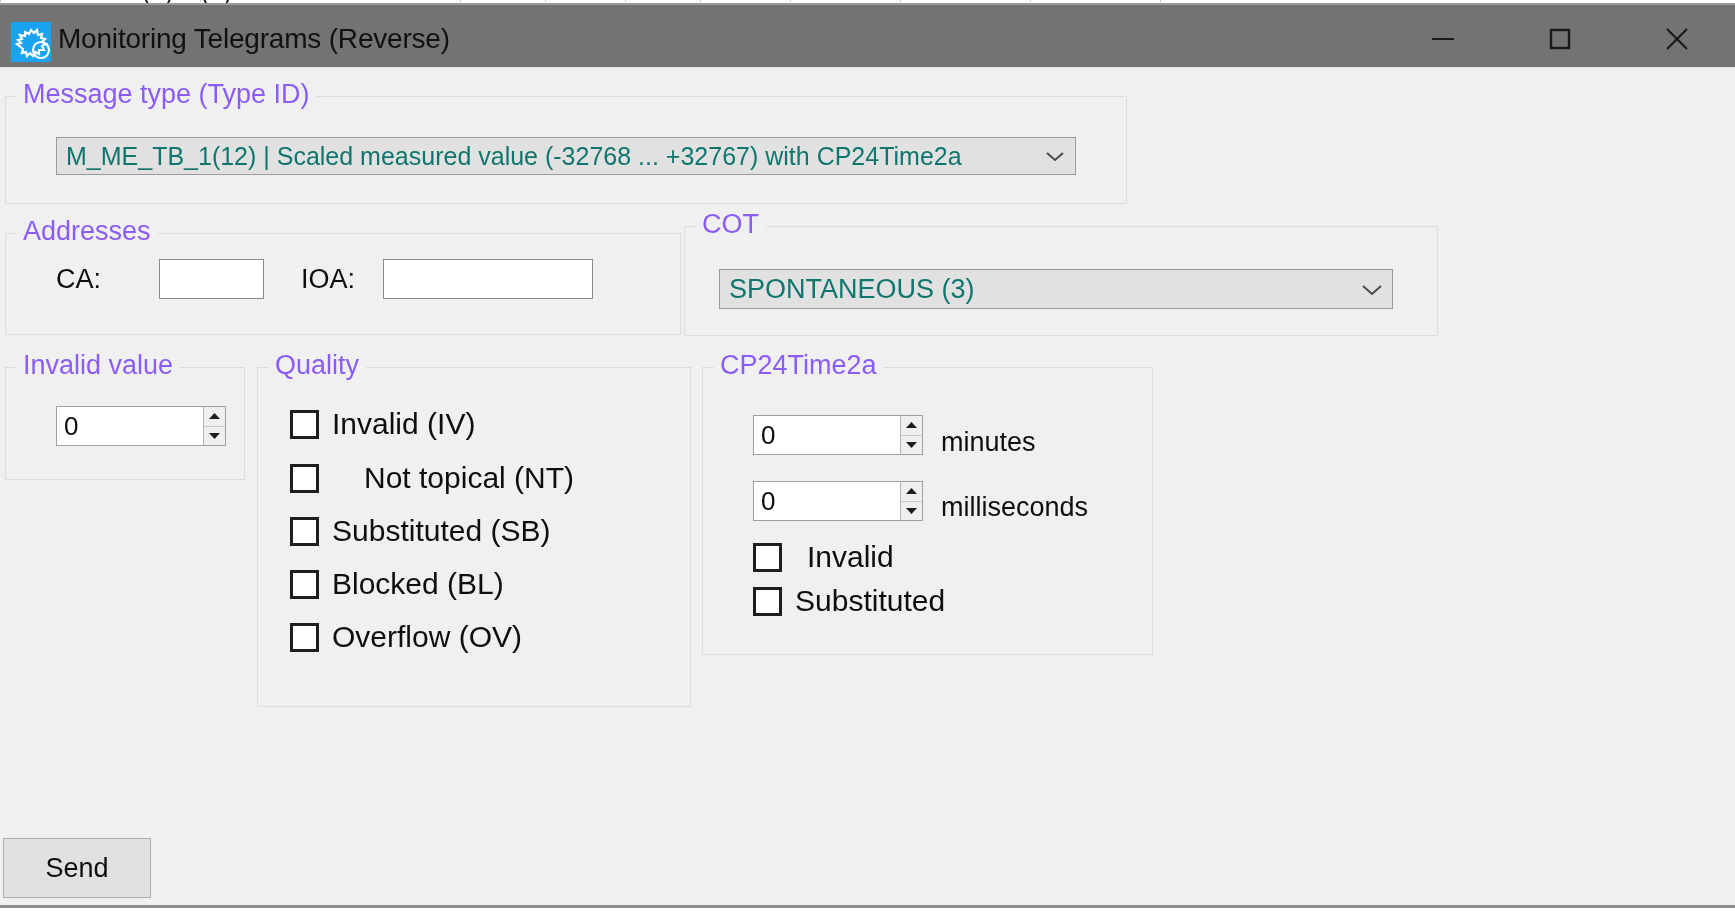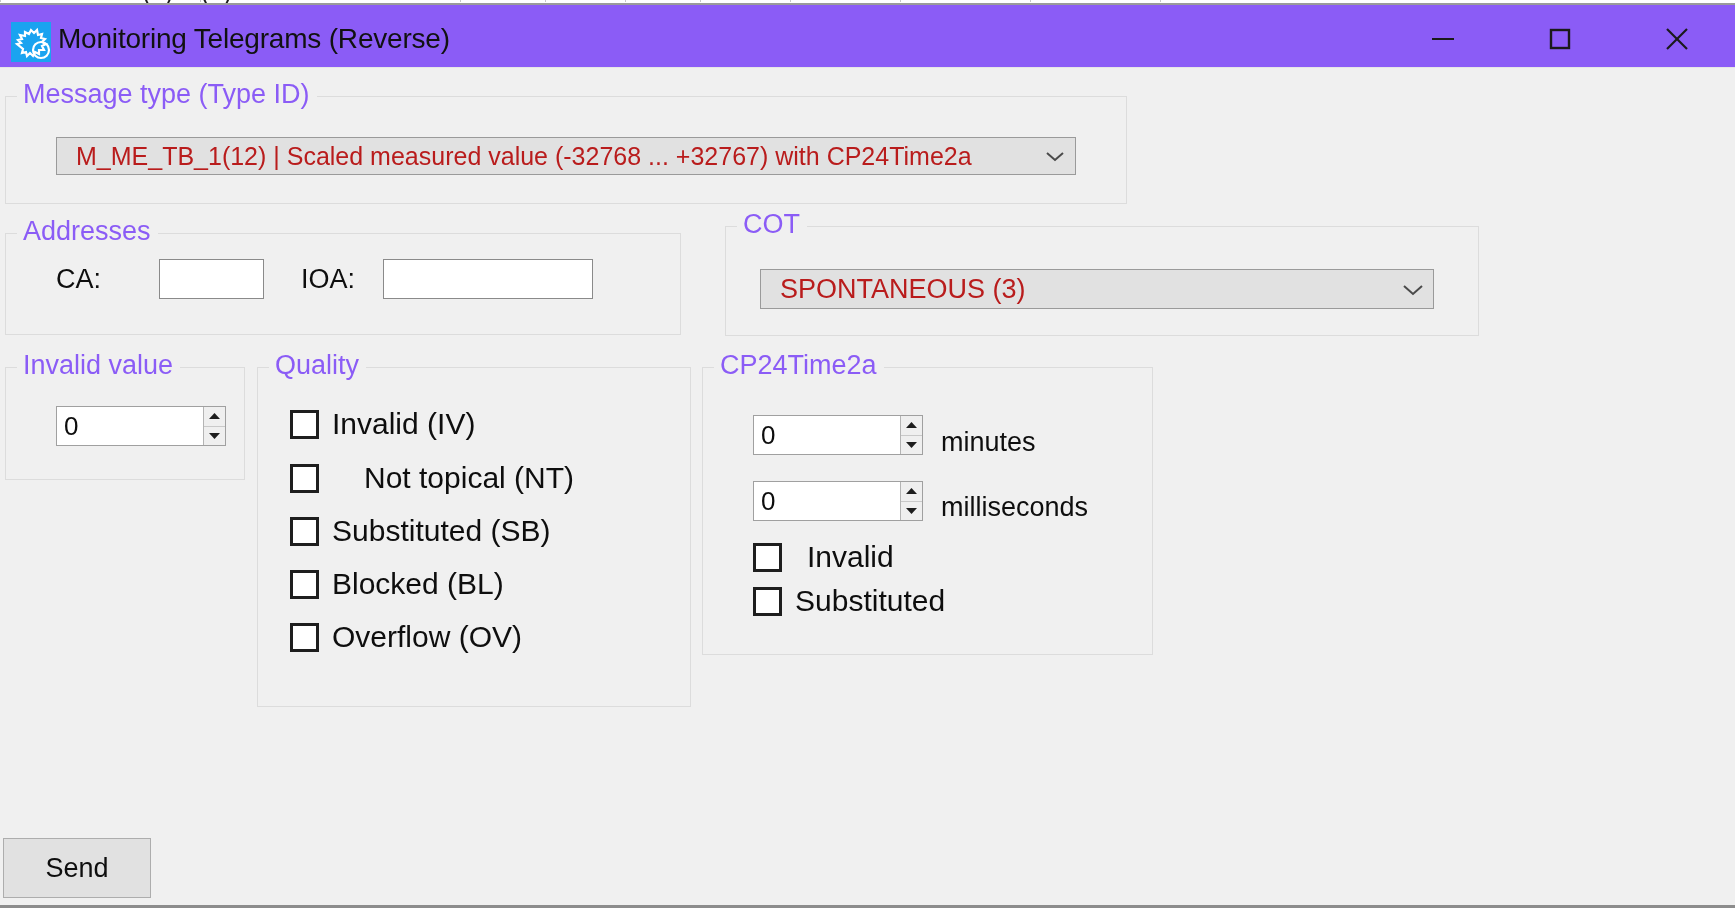--- a/index.html
+++ b/index.html
@@ -47,21 +47,21 @@
     width: 1px;
     height: 26px;
     background: #c8c8c8;
   }
 
   
   .titlebar {
     position: absolute;
     left: 0; top: 5px;
     width: 1735px; height: 62px;
-    background: #8b5cf6;
+    background: #737373;
     border-bottom: 1px solid #e6e6e6;
   }
   .app-icon {
     position: absolute;
     left: 11px; top: 17px;
     width: 40px; height: 40px;
     background: #1aa3f0;
   }
   .app-icon svg { display: block; }
   .title-text {
@@ -108,22 +108,22 @@
   .combo {
     position: absolute;
     box-sizing: border-box;
     background: #e1e1e1;
     border: 1px solid #9a9a9a;
     display: flex;
     align-items: center;
   }
   .combo-text {
     font-size: 25px;
-    color: #b91c1c;
-    padding-left: 19px;
+    color: #0f766e;
+    padding-left: 9px;
     white-space: nowrap;
     flex: 1 1 auto;
     overflow: hidden;
   }
   .combo-arrow {
     flex: 0 0 auto;
     width: 40px;
     display: flex;
     align-items: center;
     justify-content: center;
@@ -293,21 +293,21 @@
   <div class="group" style="left:5px; top:233px; width:676px; height:102px;">
     <div class="legend">Addresses</div>
 
     <span class="label" style="left:50px; top:30px;">CA:</span>
     <input class="lineedit" type="text" style="left: 153px; top: 25px; width: 105px; height: 40px; font-size: 25px; padding: 0px 6px; color: rgb(13, 13, 13);" value="">
 
     <span class="label" style="left:295px; top:30px;">IOA:</span>
     <input class="lineedit" type="text" style="left: 377px; top: 25px; width: 210px; height: 40px; font-size: 25px; padding: 0px 6px; color: rgb(13, 13, 13);" value="">
   </div>
 
-  <div class="group" style="left:725px; top:226px; width:754px; height:110px;">
+  <div class="group" style="left:684px; top:226px; width:754px; height:110px;">
     <div class="legend">COT</div>
 
     <div class="combo" style="left:34px; top:42px; width:674px; height:40px;">
       <span class="combo-text" style="font-size:27px;">SPONTANEOUS (3)</span>
       <span class="combo-arrow">
         <svg width="24" height="15" viewBox="0 0 24 15">
             <polyline points="3,4 12,12 21,4" fill="none" stroke="#4a4a4a" stroke-width="2"></polyline>
           </svg>
       </span>
     </div>

